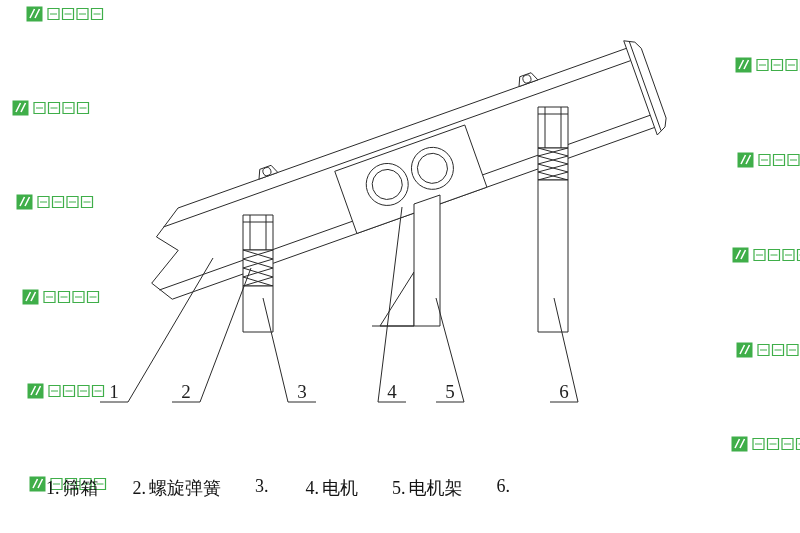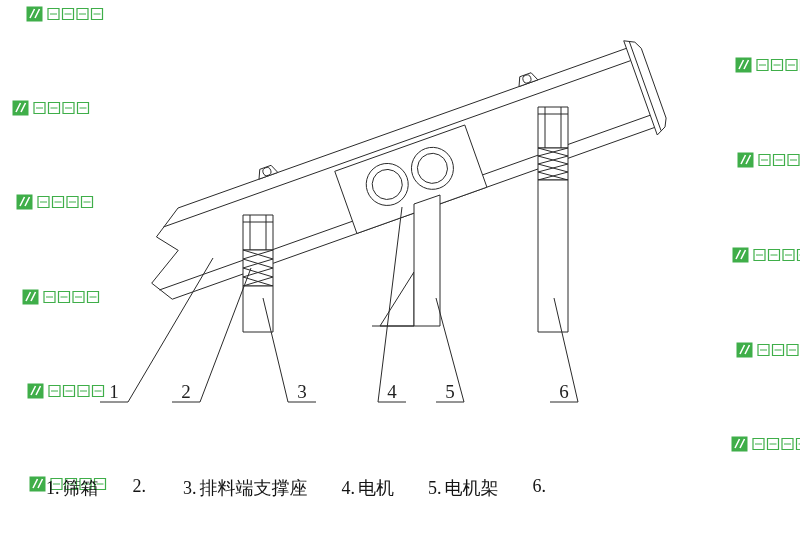--- a/index.html
+++ b/index.html
@@ -138,24 +138,24 @@
     </g>
   </svg>
 
   <div class="caption">
     <span class="cap-item">
       <span class="cap-num">1.</span>
       <span>筛箱</span>
     </span>
     <span class="cap-item">
       <span class="cap-num">2.</span>
+      <span>螺旋弹簧</span>
     </span>
     <span class="cap-item">
       <span class="cap-num">3.</span>
-      <span>排料端支撑座</span>
     </span>
     <span class="cap-item">
       <span class="cap-num">4.</span>
       <span>电机</span>
     </span>
     <span class="cap-item">
       <span class="cap-num">5.</span>
       <span>电机架</span>
     </span>
     <span class="cap-item">

